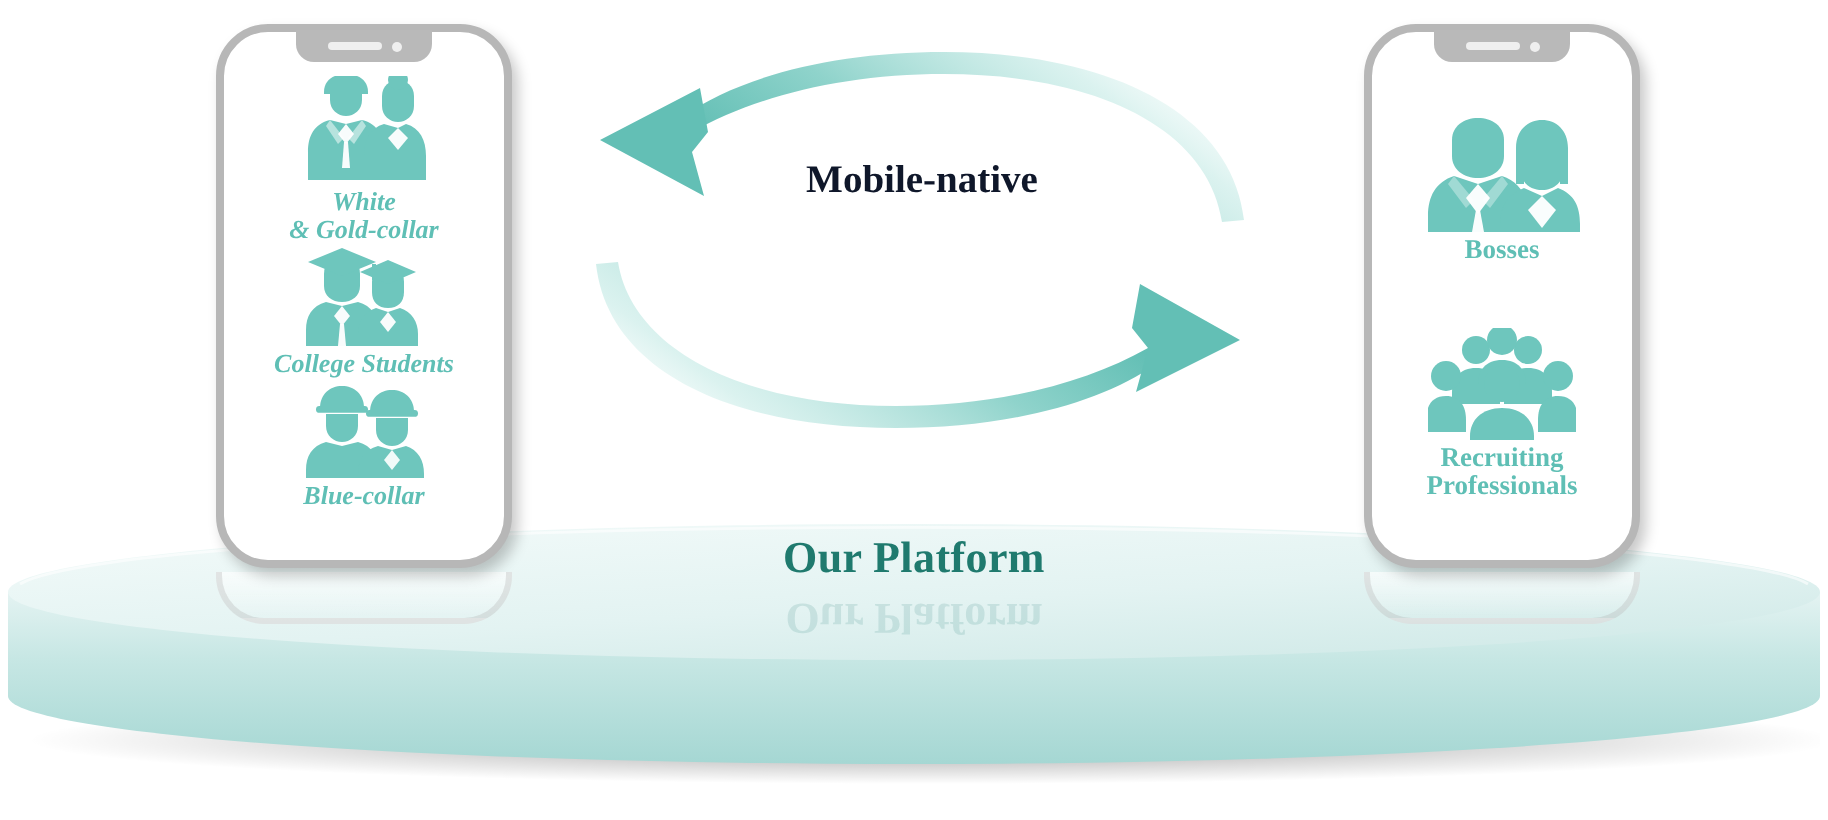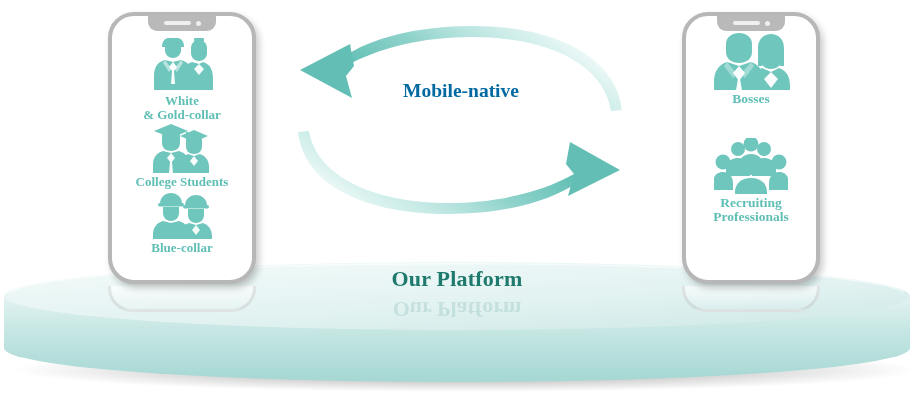--- a/index.html
+++ b/index.html
@@ -56,21 +56,21 @@
 
   
   .phone {
     position: absolute;
     background: #ffffff;
     border: 4px solid #b7b7b7;
     border-radius: 26px;
     box-sizing: border-box;
     box-shadow: 3px 4px 7px rgba(0,0,0,0.22);
   }
-  .phone-left  { left: 108px; top: 12px;  width: 148px; height: 272px; }
+  .phone-left  { left: 108px; top: 12px;  width: 148px; height: 272px; font-style: italic; }
   .phone-right { left: 682px; top: 12px;  width: 138px; height: 272px; }
 
   .notch {
     position: absolute;
     top: -1px;
     left: 50%;
     transform: translateX(-50%);
     width: 68px;
     height: 16px;
     background: #b9b9b9;
@@ -98,20 +98,21 @@
     position: absolute;
     left: 0; right: 0; top: 16px; bottom: 4px;
     display: flex;
     flex-direction: column;
     align-items: center;
     justify-content: flex-start;
     padding-top: 6px;
     box-sizing: border-box;
   }
   .phone-right .phone-screen {
+    justify-content: center;
     padding-top: 0;
     gap: 32px;
   }
 
   .persona {
     display: flex;
     flex-direction: column;
     align-items: center;
     width: 100%;
   }
@@ -153,21 +154,21 @@
   .cycle svg { display:block; width:100%; height:100%; }
 
   .center-text {
     position: absolute;
     left: 330px;
     top: 78px;
     width: 262px;
     text-align: center;
     font-size: 19.5px;
     font-weight: bold;
-    color: #0369a1;
+    color: #0f172a;
     line-height: 1.32;
   }
   .center-text div { white-space: nowrap; }
 </style>
 </head>
 <body>
 
 <div id="stage">
 
   <div class="platform">

